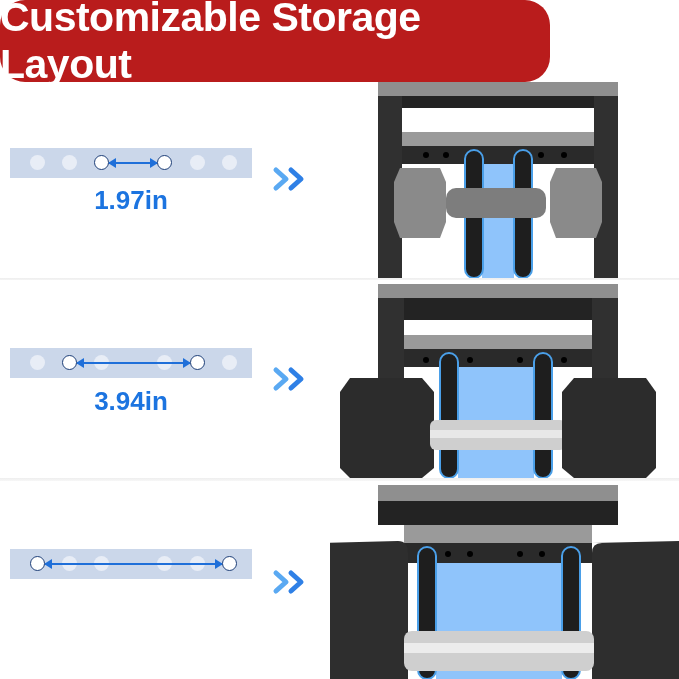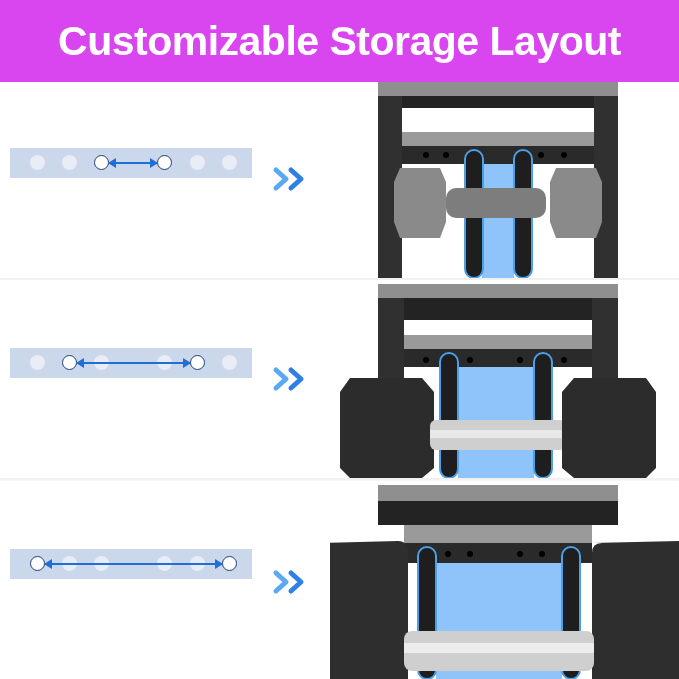--- a/index.html
+++ b/index.html
@@ -1,22 +1,22 @@
 <!DOCTYPE html>
 <html><head>
 <meta charset="utf-8">
 <style>
   * { margin: 0; padding: 0; box-sizing: border-box; }
   html, body { width: 679px; height: 679px; background: #ffffff; overflow: hidden; }
   body { position: relative; font-family: "Liberation Sans", sans-serif; }
 
   .header {
-    position: absolute; left: 0; top: 0; width: 679px; height: 82px;
-    background: #d946ef;
-    display: flex; align-items: center; justify-content: center;
+    position: absolute; left: 0; top: 0; width: 550px; height: 82px;
+    background: #b91c1c;
+    display: flex; align-items: center; justify-content: center; border-radius: 25px;
   }
   .header h1 {
     color: #ffffff; font-weight: bold; font-size: 41px; letter-spacing: -0.5px;
     font-family: "Liberation Sans", sans-serif;
   }
 
   .panel { position: absolute; left: 0; width: 679px; height: 198px; background: #ffffff; }
   .panel.p1 { top: 82px; height: 196px; }
   .panel.p2 { top: 280px; }
   .panel.p3 { top: 481px; height: 198px; }
@@ -66,20 +66,21 @@
 <section class="panel p1">
   <div class="hole-bar" style="top:66px;">
     <div class="dot" style="left:20px;"></div>
     <div class="dot" style="left:52px;"></div>
     <div class="dot sel" style="left:84px;"></div>
     <div class="arrow-line" style="left:99px; width:48px;"></div>
     <div class="dot sel" style="left:147px;"></div>
     <div class="dot" style="left:180px;"></div>
     <div class="dot" style="left:212px;"></div>
   </div>
+  <div class="measure" style="top:103px;">1.97in</div>
   <svg class="chev" style="top:84px;" viewBox="0 0 40 26">
     <polyline points="4,4 14,13 4,22" fill="none" stroke="#5aa9f2" stroke-width="5" stroke-linecap="round" stroke-linejoin="round"></polyline>
     <polyline points="19,4 29,13 19,22" fill="none" stroke="#2f80e6" stroke-width="5" stroke-linecap="round" stroke-linejoin="round"></polyline>
   </svg>
   <div class="rack" style="top:0; height:196px;">
     <svg width="349" height="196" viewBox="0 0 349 196">
       <rect x="48" y="0" width="240" height="16" fill="#8f8f8f"></rect>
       <rect x="48" y="14" width="240" height="12" fill="#232323"></rect>
       <rect x="48" y="14" width="24" height="182" fill="#303030"></rect>
       <rect x="264" y="14" width="24" height="182" fill="#303030"></rect>
@@ -104,20 +105,21 @@
 <section class="panel p2">
   <div class="hole-bar" style="top:68px;">
     <div class="dot" style="left:20px;"></div>
     <div class="dot sel" style="left:52px;"></div>
     <div class="dot" style="left:84px;"></div>
     <div class="arrow-line" style="left:67px; width:113px;"></div>
     <div class="dot" style="left:147px;"></div>
     <div class="dot sel" style="left:180px;"></div>
     <div class="dot" style="left:212px;"></div>
   </div>
+  <div class="measure" style="top:106px;">3.94in</div>
   <svg class="chev" style="top:86px;" viewBox="0 0 40 26">
     <polyline points="4,4 14,13 4,22" fill="none" stroke="#5aa9f2" stroke-width="5" stroke-linecap="round" stroke-linejoin="round"></polyline>
     <polyline points="19,4 29,13 19,22" fill="none" stroke="#2f80e6" stroke-width="5" stroke-linecap="round" stroke-linejoin="round"></polyline>
   </svg>
   <div class="rack" style="top:0; height:198px;">
     <svg width="349" height="198" viewBox="0 0 349 198">
       <rect x="48" y="4" width="240" height="16" fill="#8f8f8f"></rect>
       <rect x="48" y="18" width="240" height="22" fill="#232323"></rect>
       <rect x="48" y="18" width="26" height="80" fill="#303030"></rect>
       <rect x="262" y="18" width="26" height="80" fill="#303030"></rect>

